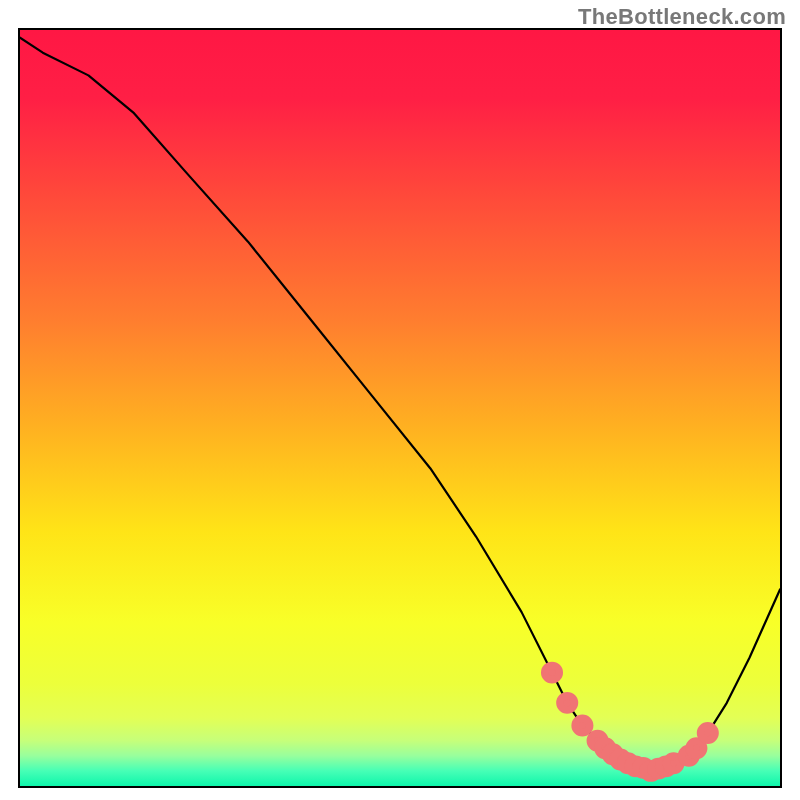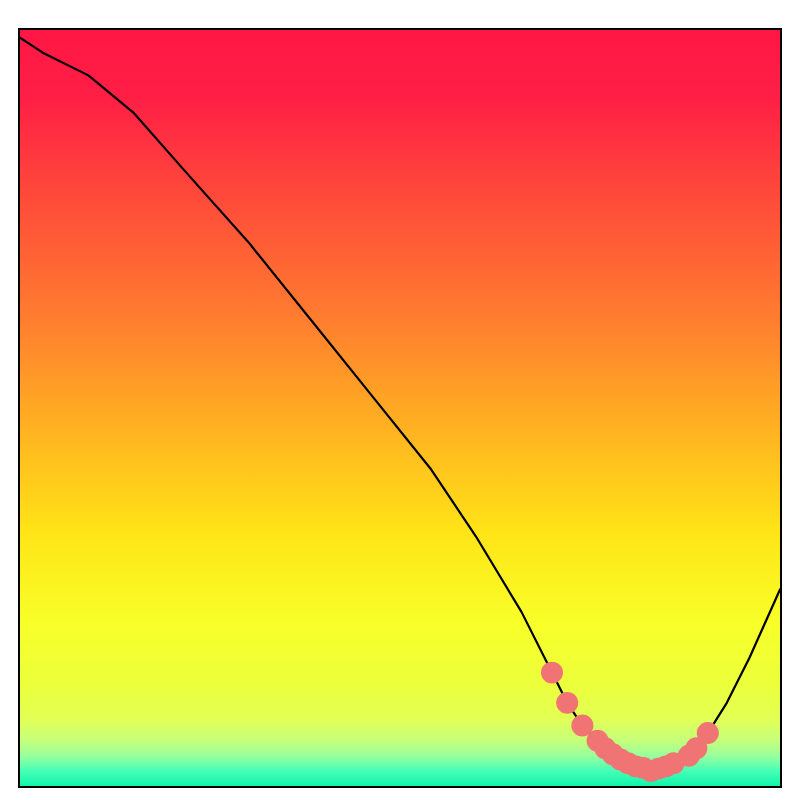--- a/index.html
+++ b/index.html
@@ -54,20 +54,21 @@
   }
   .dot {
     fill: #f07474;
     stroke: #f07474;
   }
 </style>
 </head>
 <body>
 
 <div class="chart-wrap">
+  <div class="watermark">TheBottleneck.com</div>
 
   <div class="plot">
     <svg class="gradient" viewBox="0 0 100 100" preserveAspectRatio="none">
       <defs>
         <linearGradient id="bg-grad" x1="0" y1="0" x2="0" y2="1">
             <stop offset="0%" stop-color="#ff1744"></stop>
             <stop offset="9%" stop-color="#ff1f45"></stop>
             <stop offset="22%" stop-color="#ff4a3a"></stop>
             <stop offset="38%" stop-color="#ff7d2f"></stop>
             <stop offset="52%" stop-color="#ffb021"></stop>

